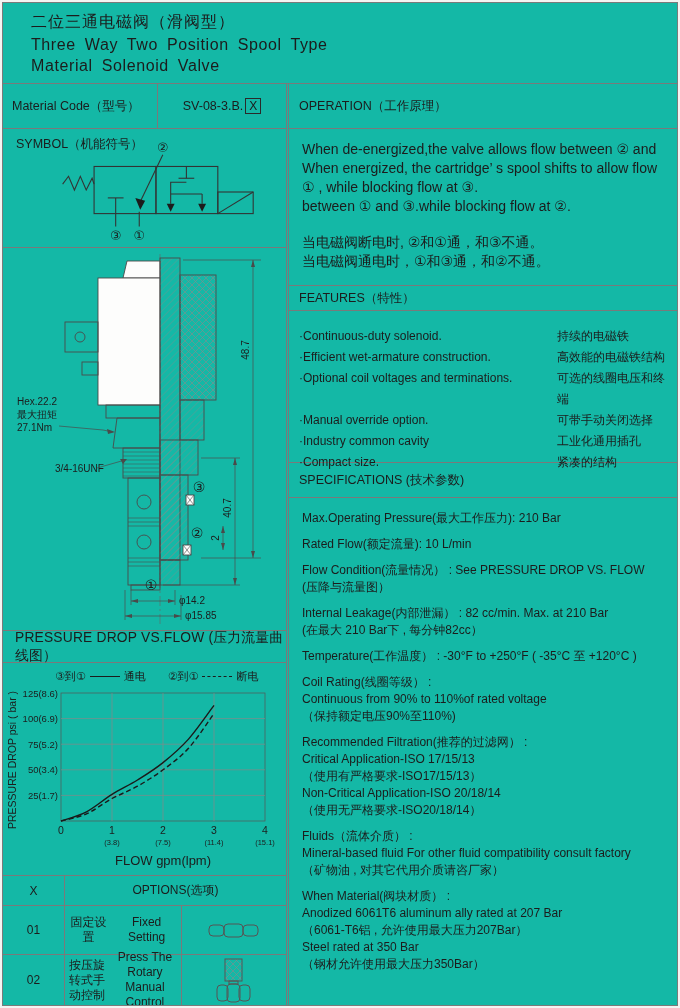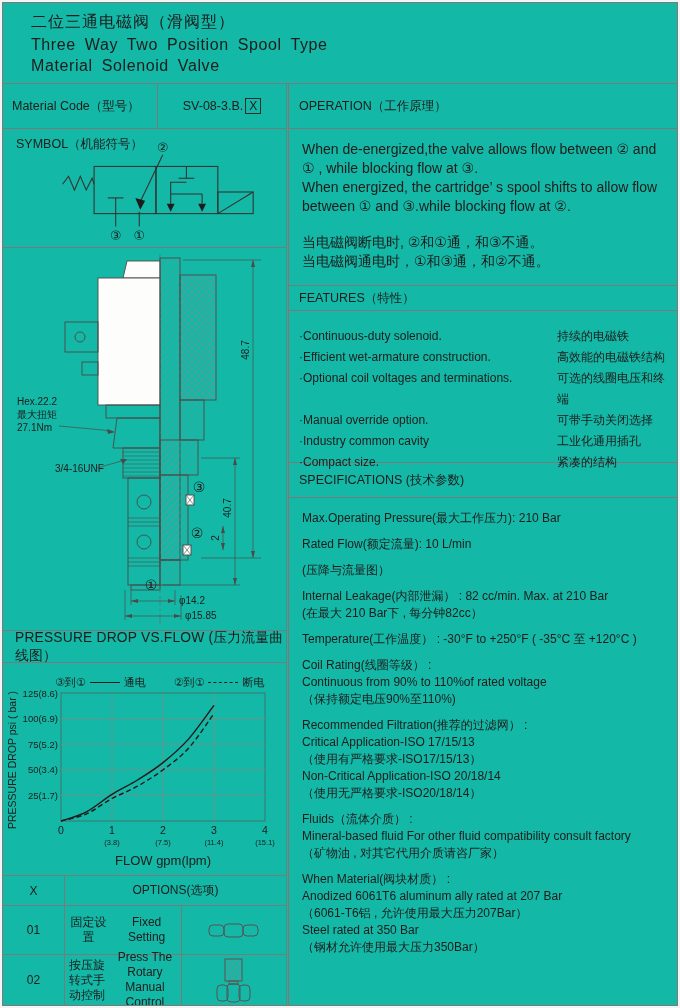--- a/index.html
+++ b/index.html
@@ -30,21 +30,21 @@
   .symbol-svg { position:absolute; left:30px; top:8px; }
 
   .drawing-sec { height:383px; border-bottom:1px solid #7a7a7a; position:relative; }
   .dwg { position:absolute; left:0; top:2px; }
   .dwg text { font-family:"Liberation Sans","DejaVu Sans",sans-serif; fill:#1c1c1c; }
 
   .pd-header { height:32px; border-bottom:1px solid #7a7a7a; display:flex; align-items:center;
                padding-left:12px; font-size:13.8px; letter-spacing:.2px; }
 
   .chart-sec { height:213px; border-bottom:1px solid #7a7a7a; position:relative; }
-  .legend { position:absolute; left:52px; top:12px; display:flex; gap:28px; font-size:11px; align-items:center; }
+  .legend { position:absolute; left:52px; top:6px; display:flex; gap:22px; font-size:11px; align-items:center; }
   .legend-item { display:flex; align-items:center; gap:2px; }
   .swatch { width:30px; height:0; border-top:1.4px solid #1c1c1c; display:inline-block; margin:0 2px; }
   .swatch.dashed { border-top-style:dashed; }
   .chart-svg { position:absolute; left:0; top:22px; }
   .chart-svg text { font-family:"Liberation Sans","DejaVu Sans",sans-serif; fill:#1c1c1c; }
 
   .options-tbl { height:129px; display:flex; flex-direction:column; font-size:12px; }
   .opt-row { display:flex; border-bottom:1px solid #7a7a7a; }
   .opt-row:last-child { border-bottom:none; }
   .opt-head { height:30px; }
@@ -327,22 +327,22 @@
     </div>
 
     <div class="col-gap"></div>
 
     <div class="col-right">
 
       <div class="op-header">OPERATION（工作原理）</div>
 
       <div class="op-text">
         <div>When de-energized,the valve allows flow between ② and</div>
+        <div>When energized, the cartridge’ s spool shifts to allow flow</div>
         <div>① , while blocking flow at ③.</div>
-        <div>When energized, the cartridge’ s spool shifts to allow flow</div>
         <div>between ① and ③.while blocking flow at ②.</div>
         <div class="op-gap"></div>
         <div>当电磁阀断电时, ②和①通，和③不通。</div>
         <div>当电磁阀通电时，①和③通，和②不通。</div>
       </div>
 
       <div class="feat-header">FEATURES（特性）</div>
 
       <div class="feat-list">
         <div class="feat-item">
@@ -374,20 +374,21 @@
       <div class="spec-header">SPECIFICATIONS (技术参数)</div>
 
       <div class="spec-body">
         <div class="spec-p">
           <div>Max.Operating Pressure(最大工作压力): 210 Bar</div>
         </div>
         <div class="spec-p">
           <div>Rated Flow(额定流量): 10 L/min</div>
         </div>
         <div class="spec-p">
+          <div>Flow Condition(流量情况） : See PRESSURE DROP VS. FLOW</div>
           <div>(压降与流量图）</div>
         </div>
         <div class="spec-p">
           <div>Internal Leakage(内部泄漏） : 82 cc/min. Max. at 210 Bar</div>
           <div>(在最大 210 Bar下 , 每分钟82cc）</div>
         </div>
         <div class="spec-p">
           <div>Temperature(工作温度） : -30°F to +250°F  ( -35°C 至 +120°C )</div>
         </div>
         <div class="spec-p">

